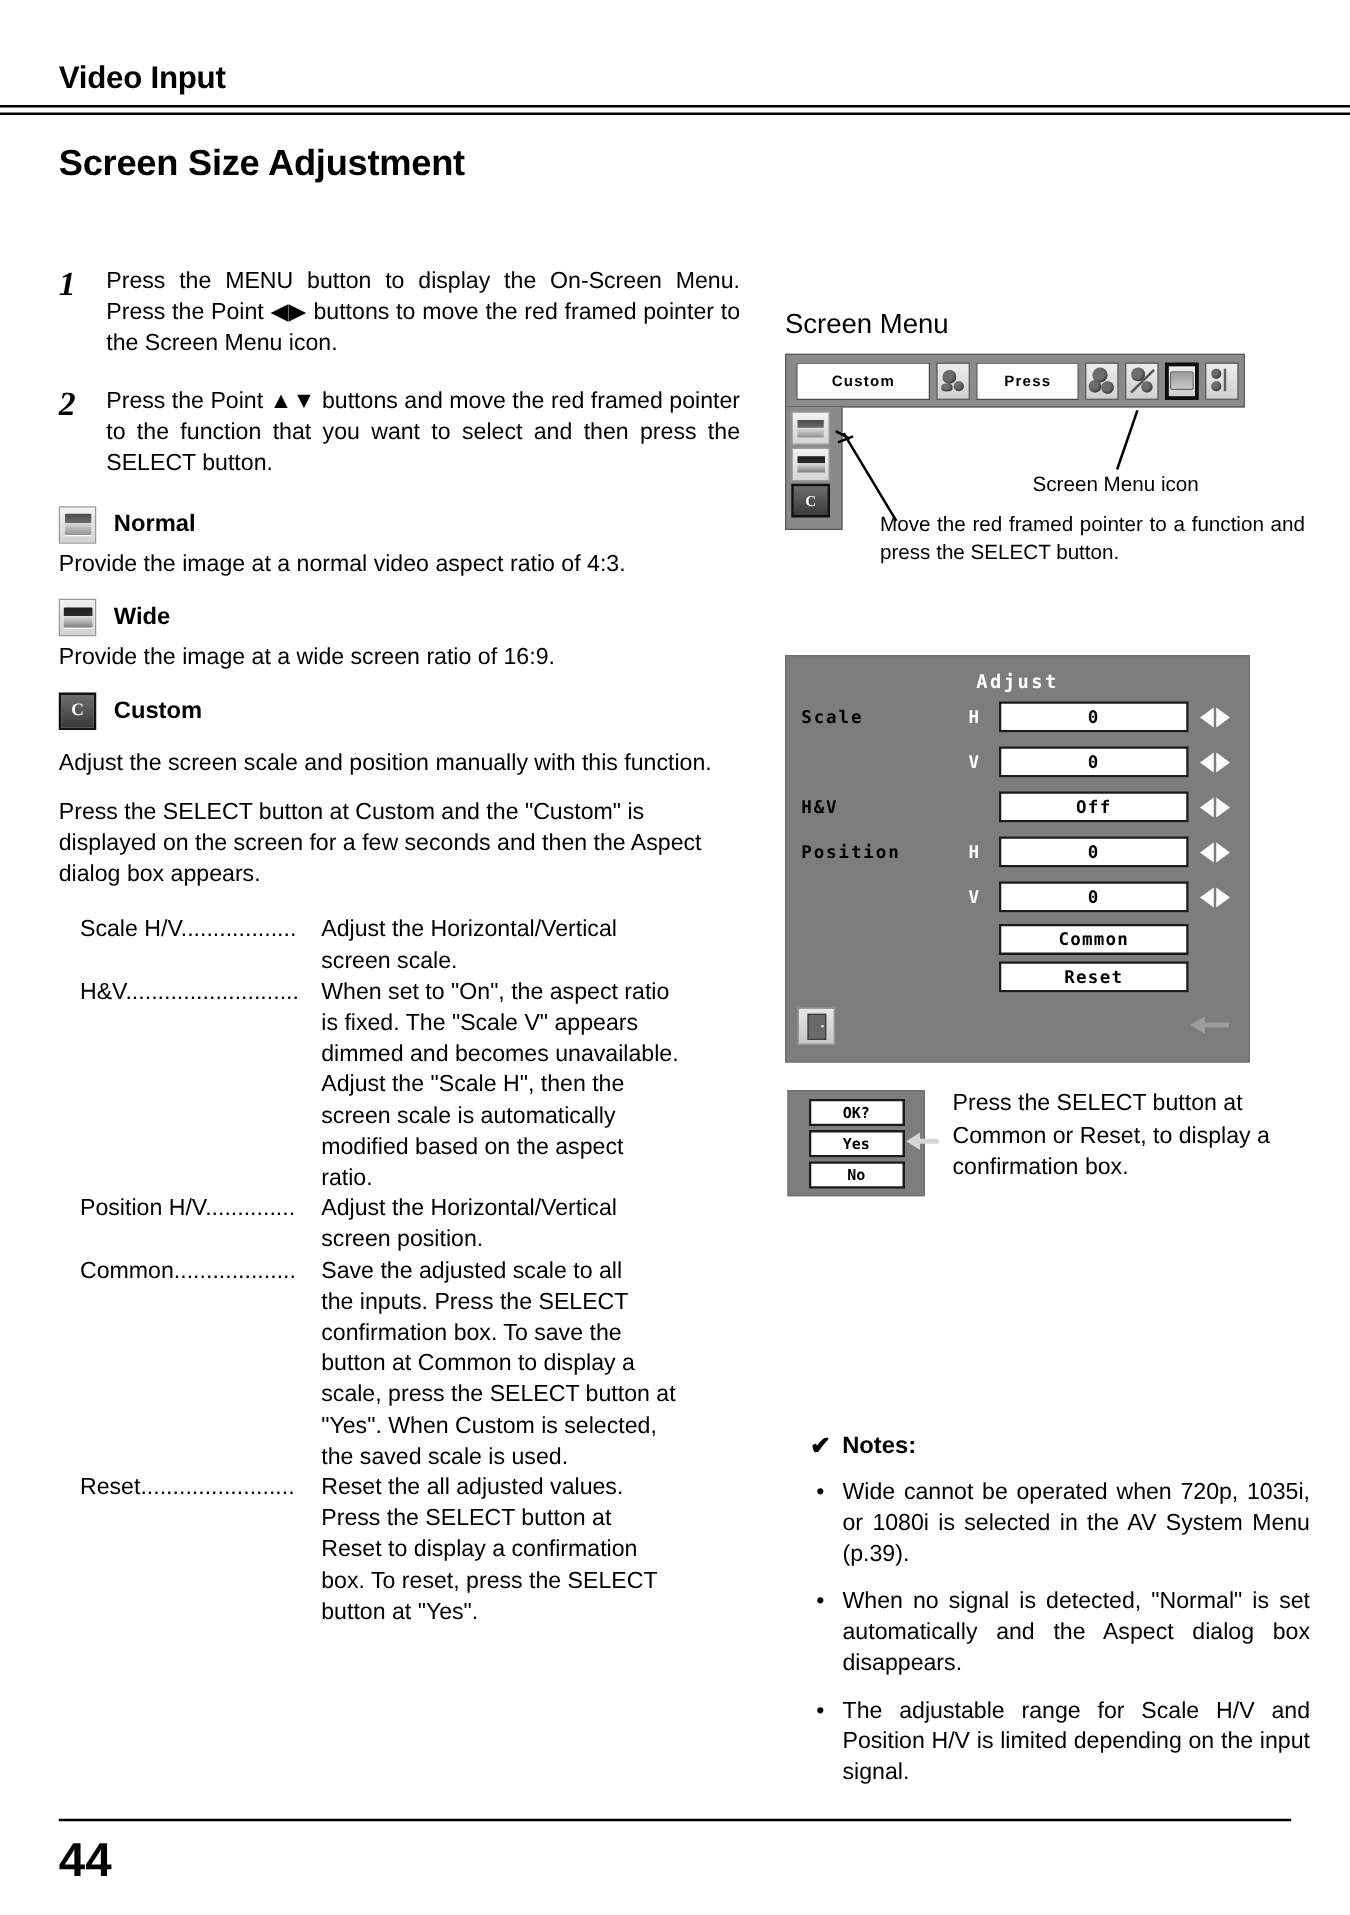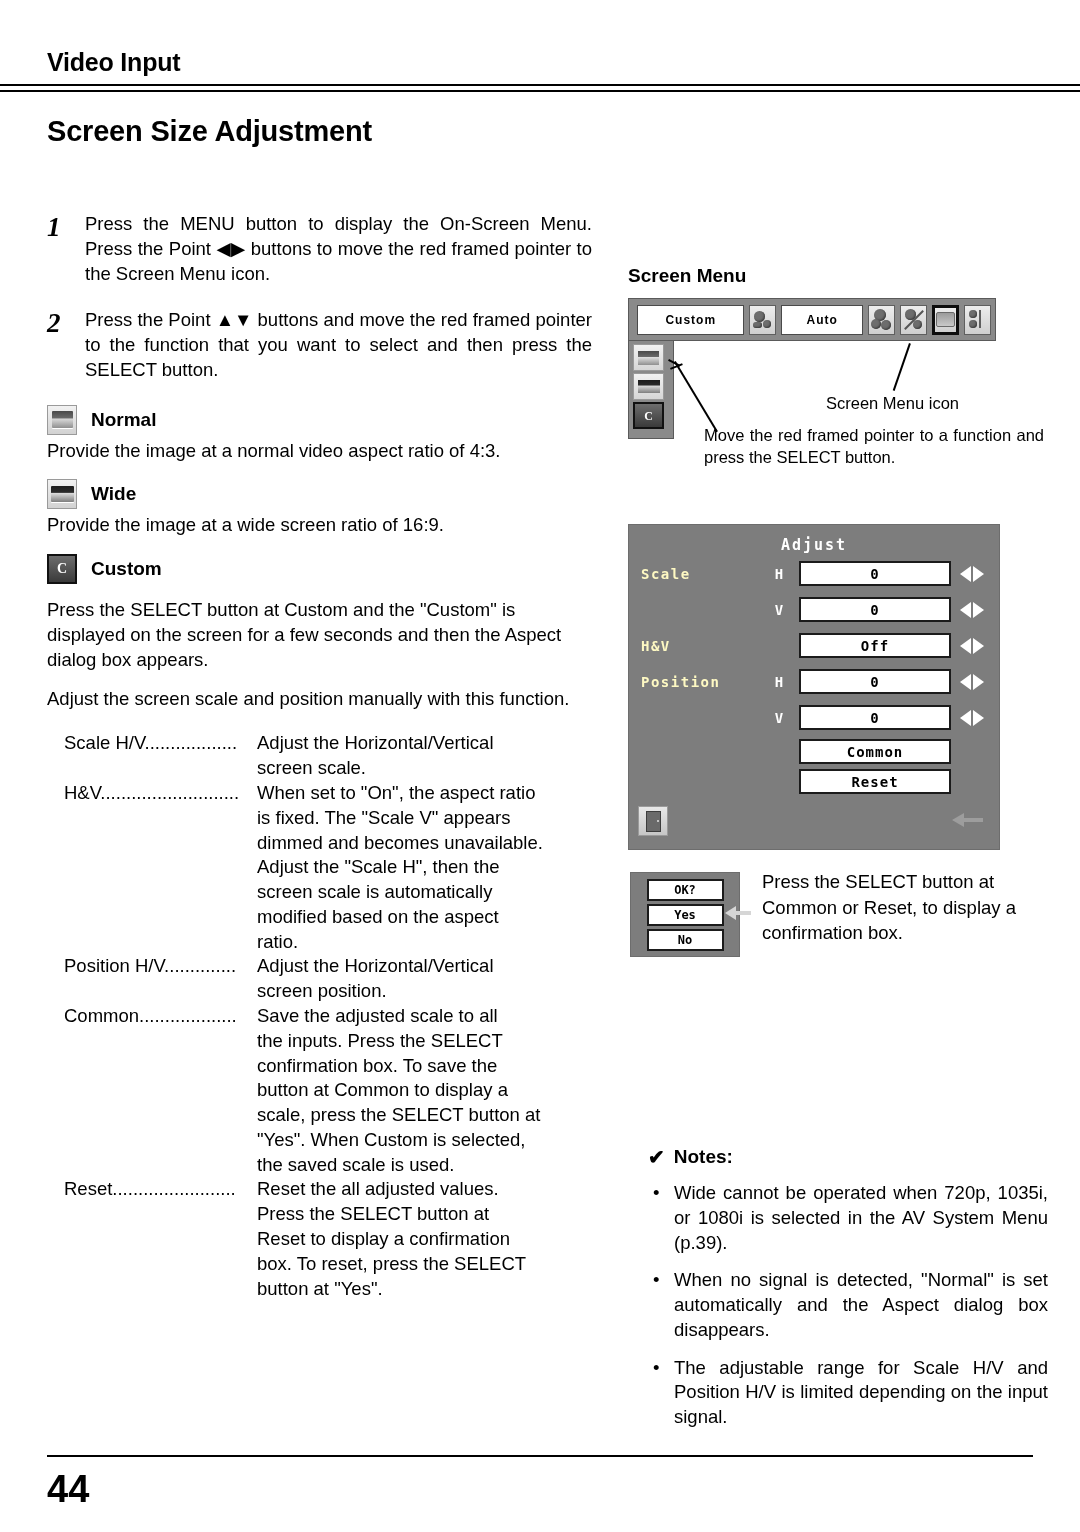--- a/index.html
+++ b/index.html
@@ -93,21 +93,21 @@
     width:210px;flex:none;
     white-space:nowrap;overflow:hidden;
     padding-left:17px;box-sizing:border-box;
   }
   .defdesc{flex:1;}
   .defcont{display:flex;font-size:18.5px;line-height:1.34;}
   .defcont .defterm{visibility:hidden;}
 
   
   .right-col{position:absolute;left:628px;top:246px;width:420px;}
-  .right-title{font-size:19px;font-weight:bold;margin-bottom:11px;margin-top:19px;}
+  .right-title{font-size:22px;font-weight:normal;margin-bottom:11px;}
 
   
   .menubar-wrap{position:relative;width:368px;}
   .menubar{
     width:368px;height:43px;box-sizing:border-box;
     background:#8a8a8a;border:1px solid #5a5a5a;
     display:flex;align-items:center;padding:0 4px;
   }
   .mb-field{
     height:30px;background:#fff;border:1px solid #4a4a4a;
@@ -174,21 +174,21 @@
   }
   .aspect-title{
     text-align:center;color:#fff;font-size:15px;font-weight:bold;
     letter-spacing:2px;padding-top:11px;
   }
   .asp-row{
     display:flex;align-items:center;height:33px;margin-top:3px;
     padding-left:12px;box-sizing:border-box;
   }
   .asp-label{
-    width:118px;flex:none;color:#fef9c3;font-size:14px;
+    width:118px;flex:none;color:#000000;font-size:14px;
     letter-spacing:1.5px;font-weight:bold;
   }
   .asp-hv{
     width:40px;flex:none;color:#fff;font-size:14px;font-weight:bold;
     text-align:center;
   }
   .asp-val{
     width:152px;height:25px;box-sizing:border-box;
     background:#fff;border:2px solid #1b1b1b;
     display:flex;align-items:center;justify-content:center;
@@ -308,22 +308,22 @@
     </div>
     <div class="opt-desc">Provide the image at a wide screen ratio of 16:9.</div>
 
     <div class="opt-head">
       <div class="sq-icon dark">
         <div class="inner-c">C</div>
       </div>
       <div class="label">Custom</div>
     </div>
 
+    <div class="custom-para">Adjust the screen scale and position manually with this function.</div>
     <div class="custom-para">Press the SELECT button at Custom and the "Custom" is displayed on the screen for a few seconds and then the Aspect dialog box appears.</div>
-    <div class="custom-para">Adjust the screen scale and position manually with this function.</div>
 
     <div class="deflist">
 
       <div class="defrow">
         <div class="defterm"><span>Scale H/V</span><span>..................</span></div>
         <div class="defdesc">Adjust the Horizontal/Vertical</div>
       </div>
       <div class="defcont">
         <div class="defterm"></div>
         <div class="defdesc">screen scale.</div>
@@ -424,21 +424,21 @@
     <div class="right-title">Screen Menu</div>
 
     <div class="menubar-wrap">
       <div class="menubar">
         <div class="mb-field custom">Custom</div>
         <div class="mb-ic">
           <div class="blob" style="width:11px;height:11px;left:4px;top:5px;"></div>
           <div class="blob" style="width:8px;height:8px;left:13px;top:14px;"></div>
           <div class="blob" style="width:9px;height:6px;left:3px;top:16px;border-radius:3px;"></div>
         </div>
-        <div class="mb-field auto">Auto</div>
+        <div class="mb-field auto">Press</div>
         <div class="mb-ic">
           <div class="blob" style="width:12px;height:12px;left:5px;top:3px;"></div>
           <div class="blob" style="width:10px;height:10px;left:2px;top:13px;"></div>
           <div class="blob" style="width:10px;height:10px;left:12px;top:14px;"></div>
         </div>
         <div class="mb-ic">
           <div class="blob" style="width:11px;height:11px;left:4px;top:3px;"></div>
           <div class="blob" style="width:9px;height:9px;left:12px;top:14px;"></div>
           <div class="slash"></div>
         </div>

